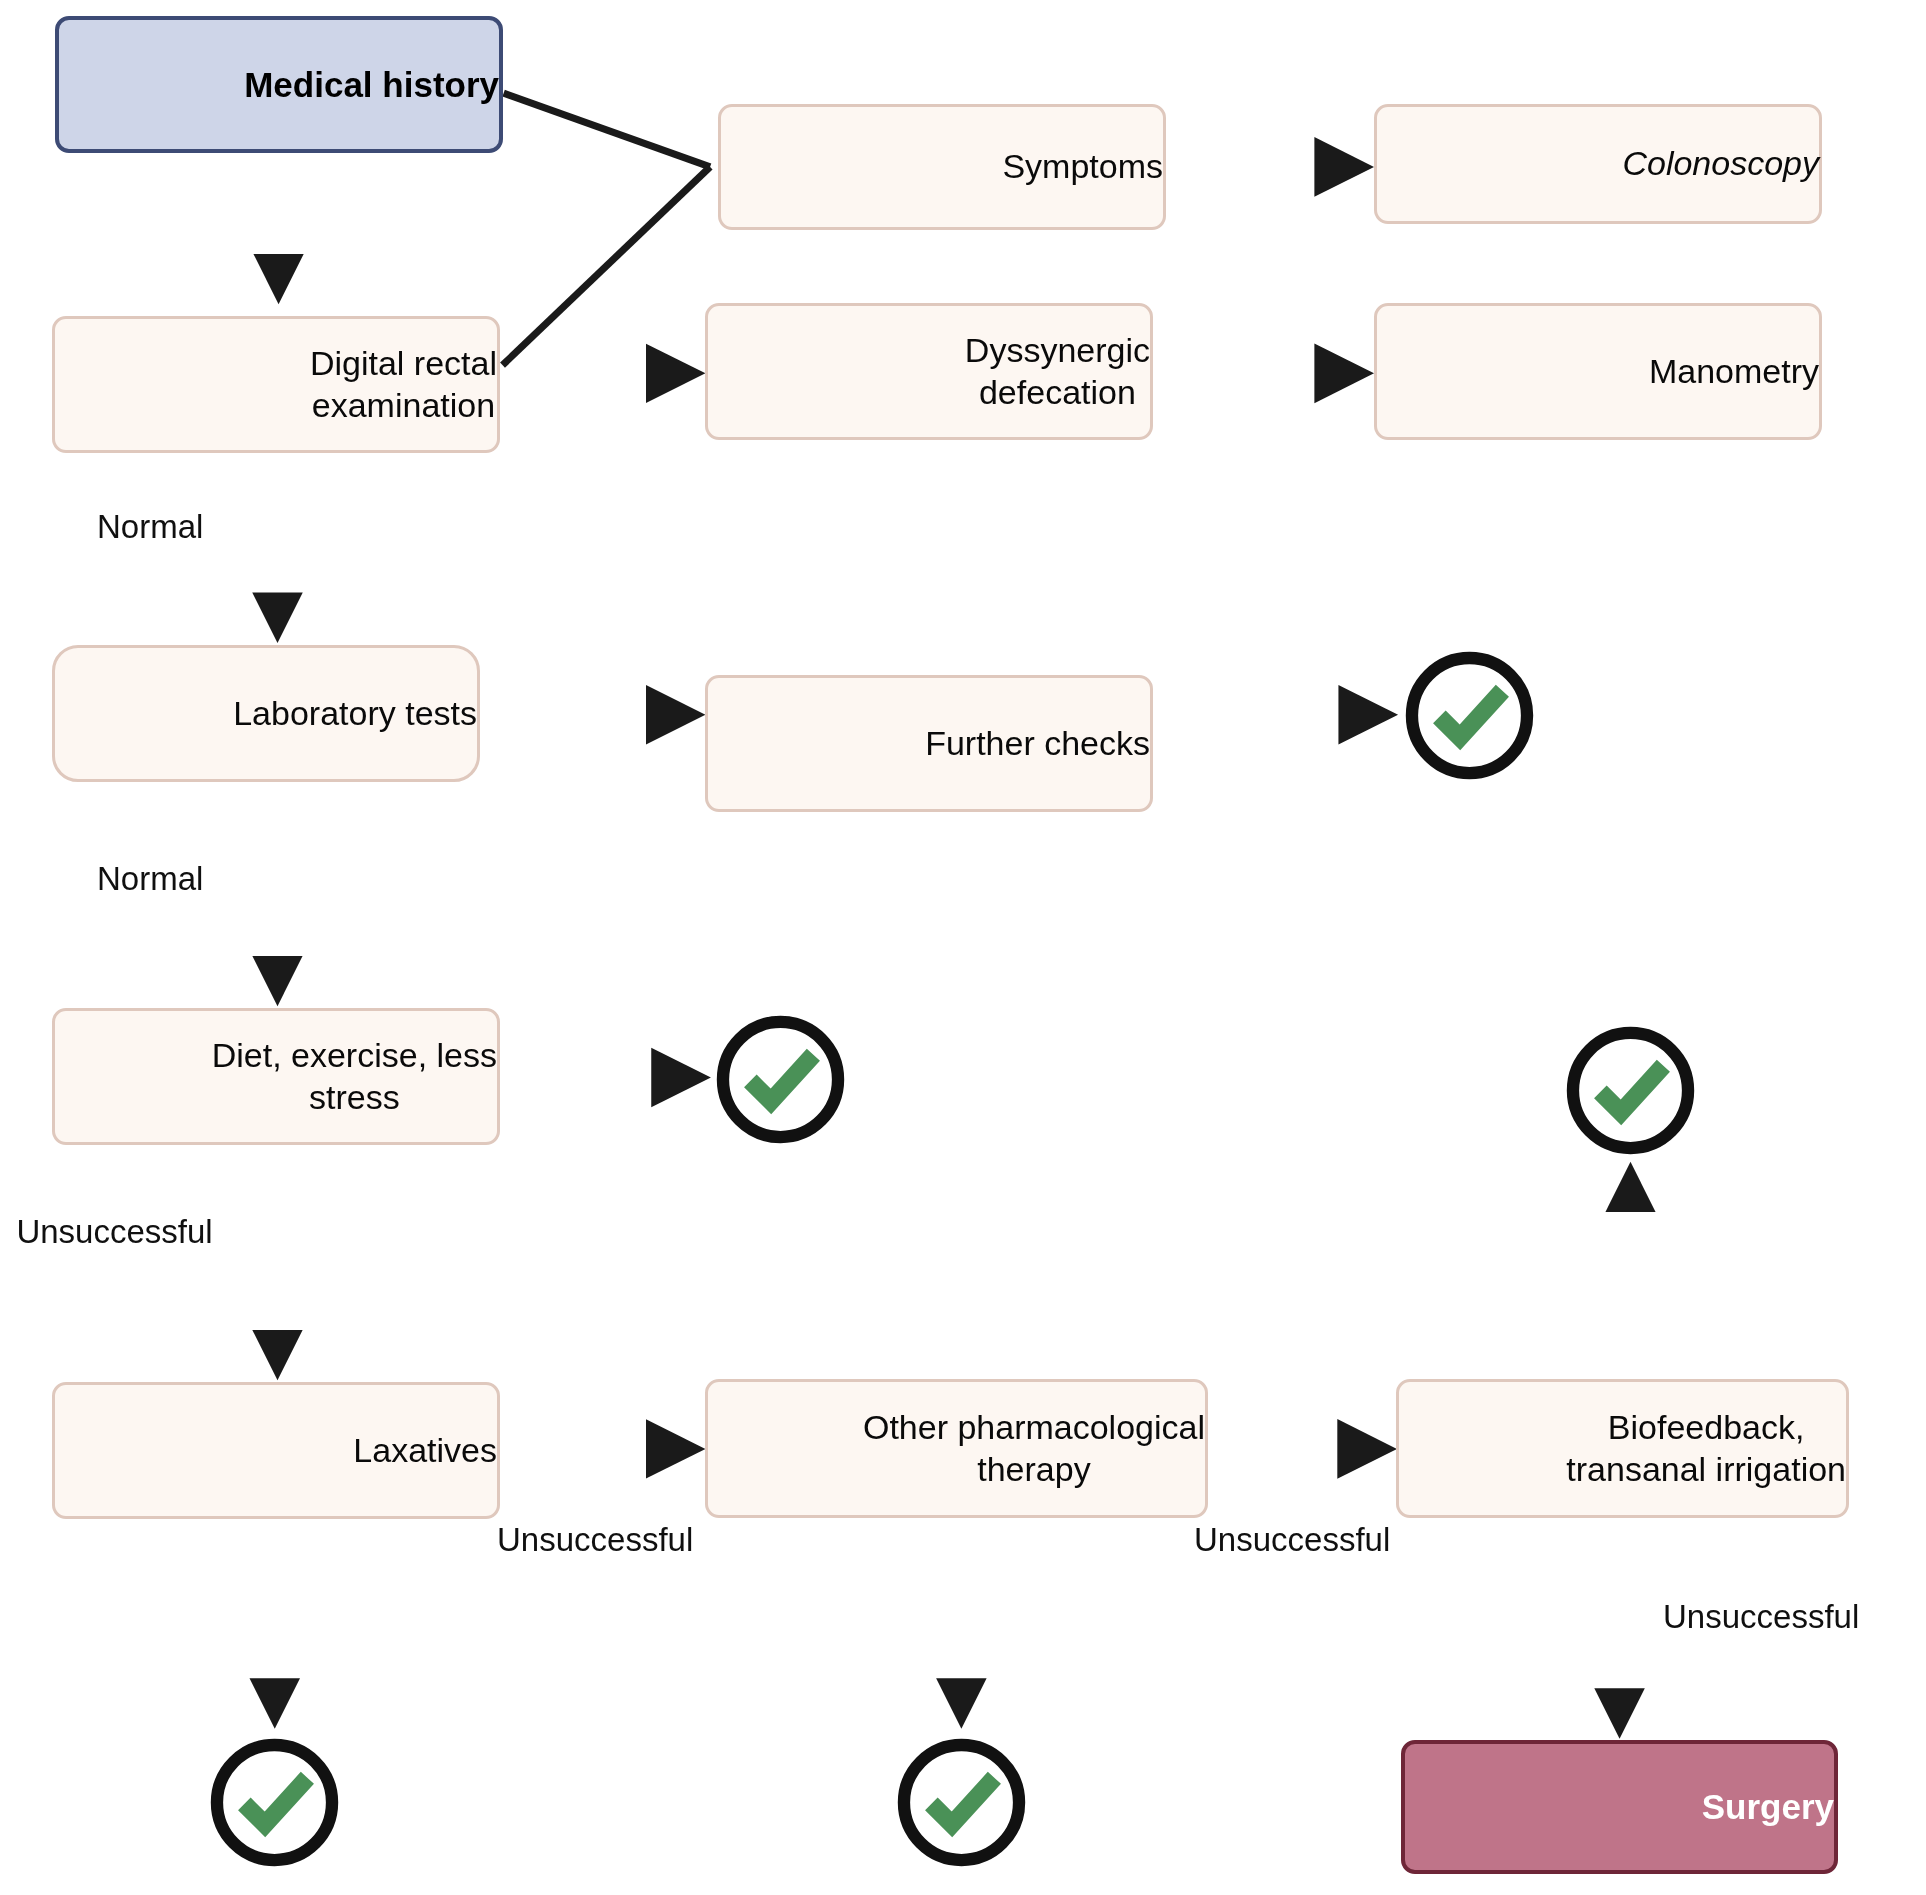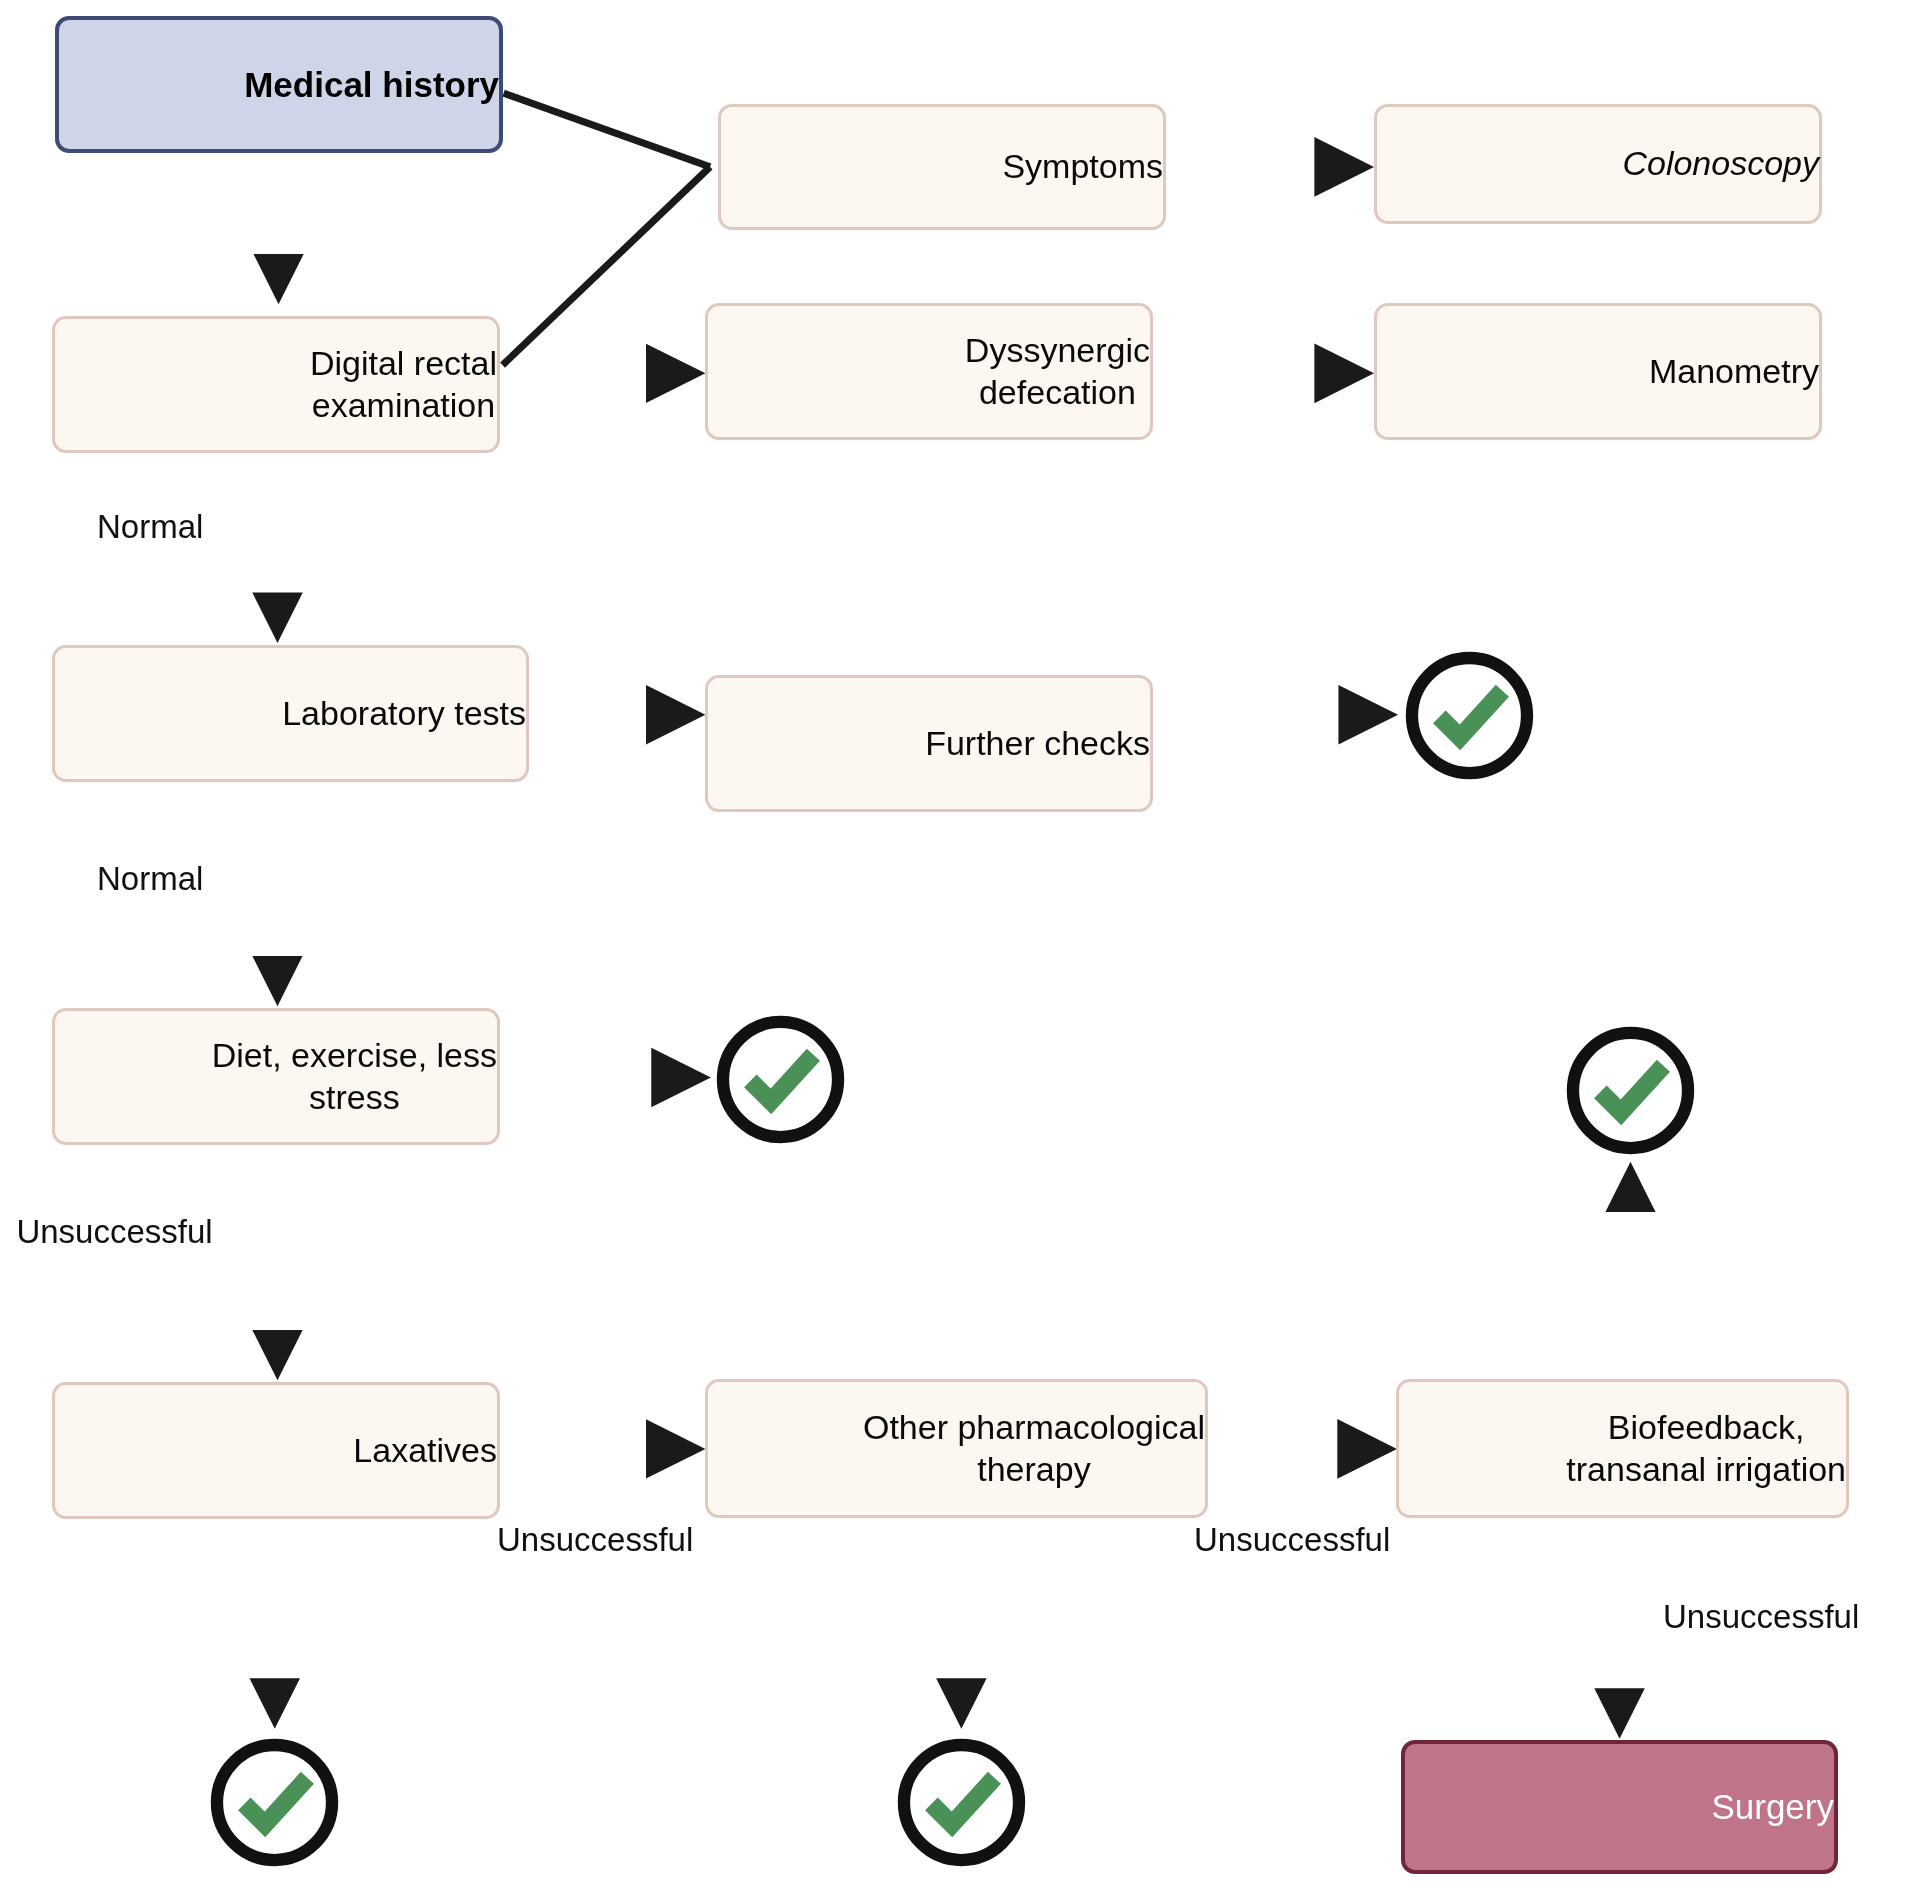--- a/index.html
+++ b/index.html
@@ -48,21 +48,21 @@
     border: 4.9px solid #3d4b75;
     color: #000000;
     font-size: 35px;
     font-weight: 700;
   }
   .node.terminal {
     background: #bf7489;
     border: 4.9px solid #6e2638;
     color: #ffffff;
     font-size: 35px;
-    font-weight: 400;
+    font-weight: 700;
   }
   .check {
     position: absolute;
   }
   .edge-label {
     position: absolute;
     font-size: 33px;
     color: #101010;
     font-weight: 400;
     white-space: nowrap;
@@ -188,21 +188,21 @@
 
   <div class="node plain" style="left:705px; top:303px; width:448px; height:137px;">
     <span>Dyssynergic
 defecation</span>
   </div>
 
   <div class="node plain" style="left:1374px; top:303px; width:448px; height:137px;">
     <span>Manometry</span>
   </div>
 
-  <div class="node plain" style="left:52px; top:645px; width:477px; height:137px;">
+  <div class="node plain" style="left:52px; top:645px; width:428px; height:137px;border-radius:26px;">
     <span>Laboratory tests</span>
   </div>
 
   <div class="node plain" style="left:705px; top:645px; width:448px; height:137px;margin-top:30px;">
     <span>Further checks</span>
   </div>
 
   <div class="node plain" style="left:52px; top:1008px; width:448px; height:137px;">
     <span>Diet, exercise, less
 stress</span>

